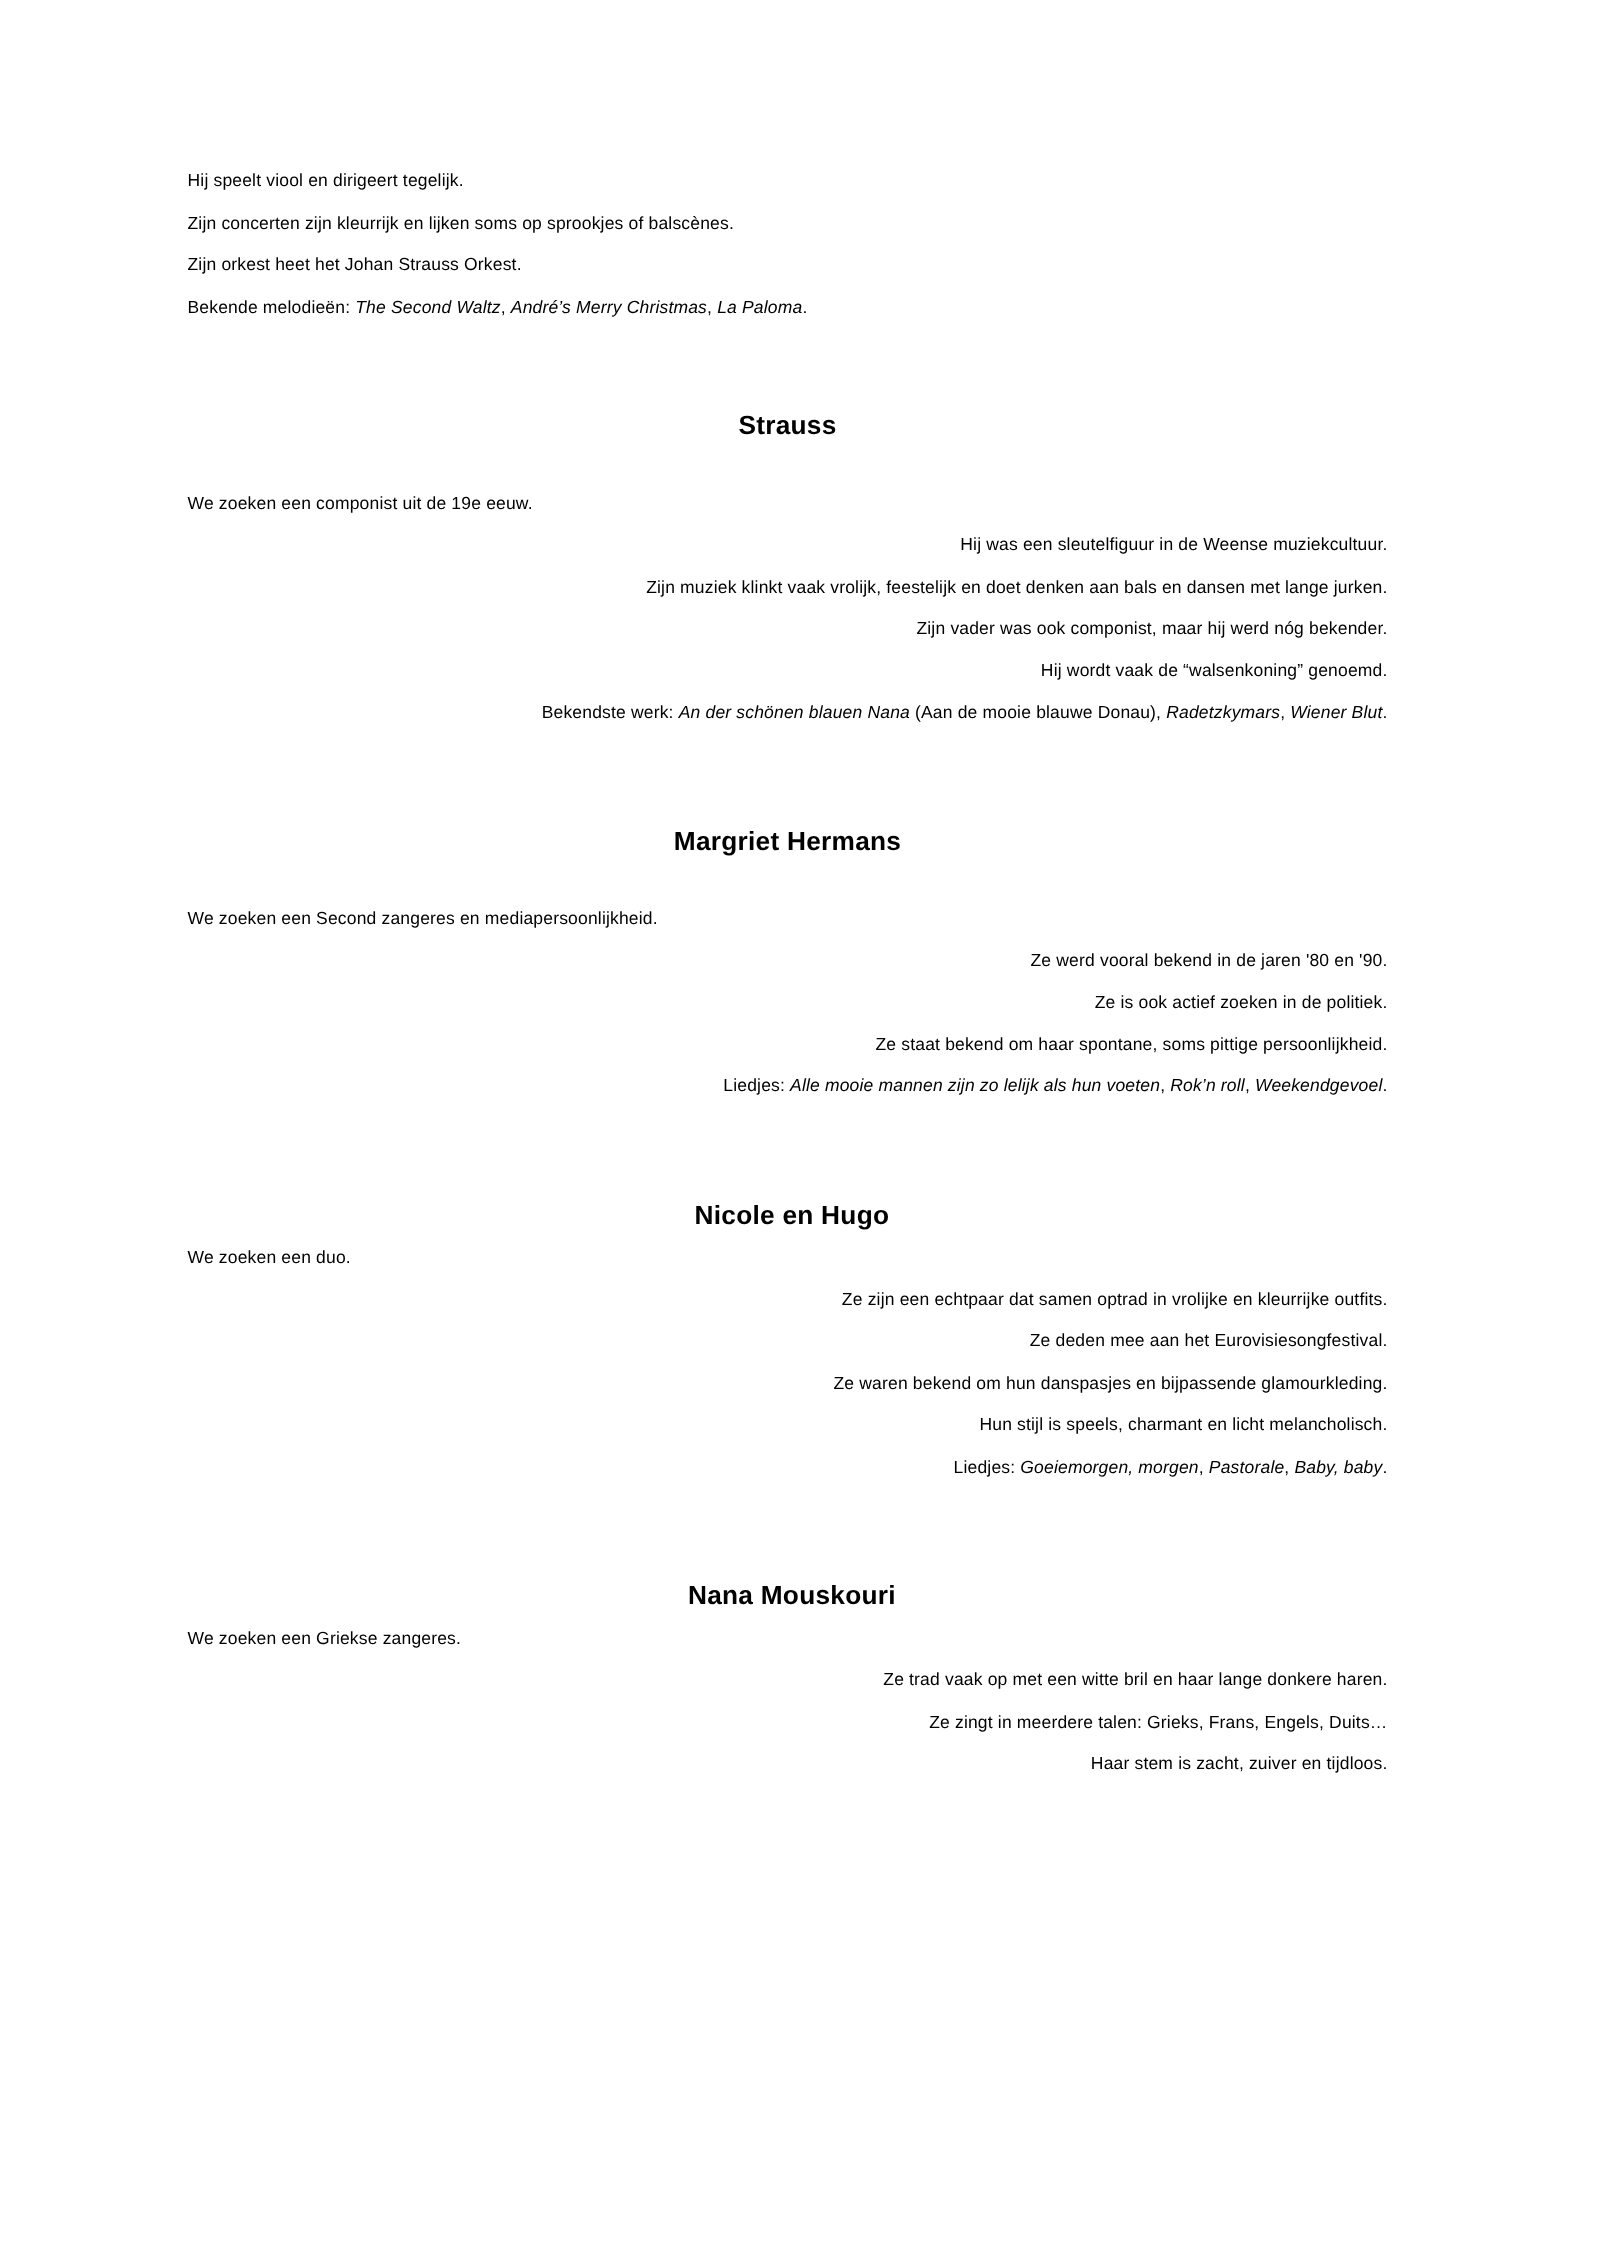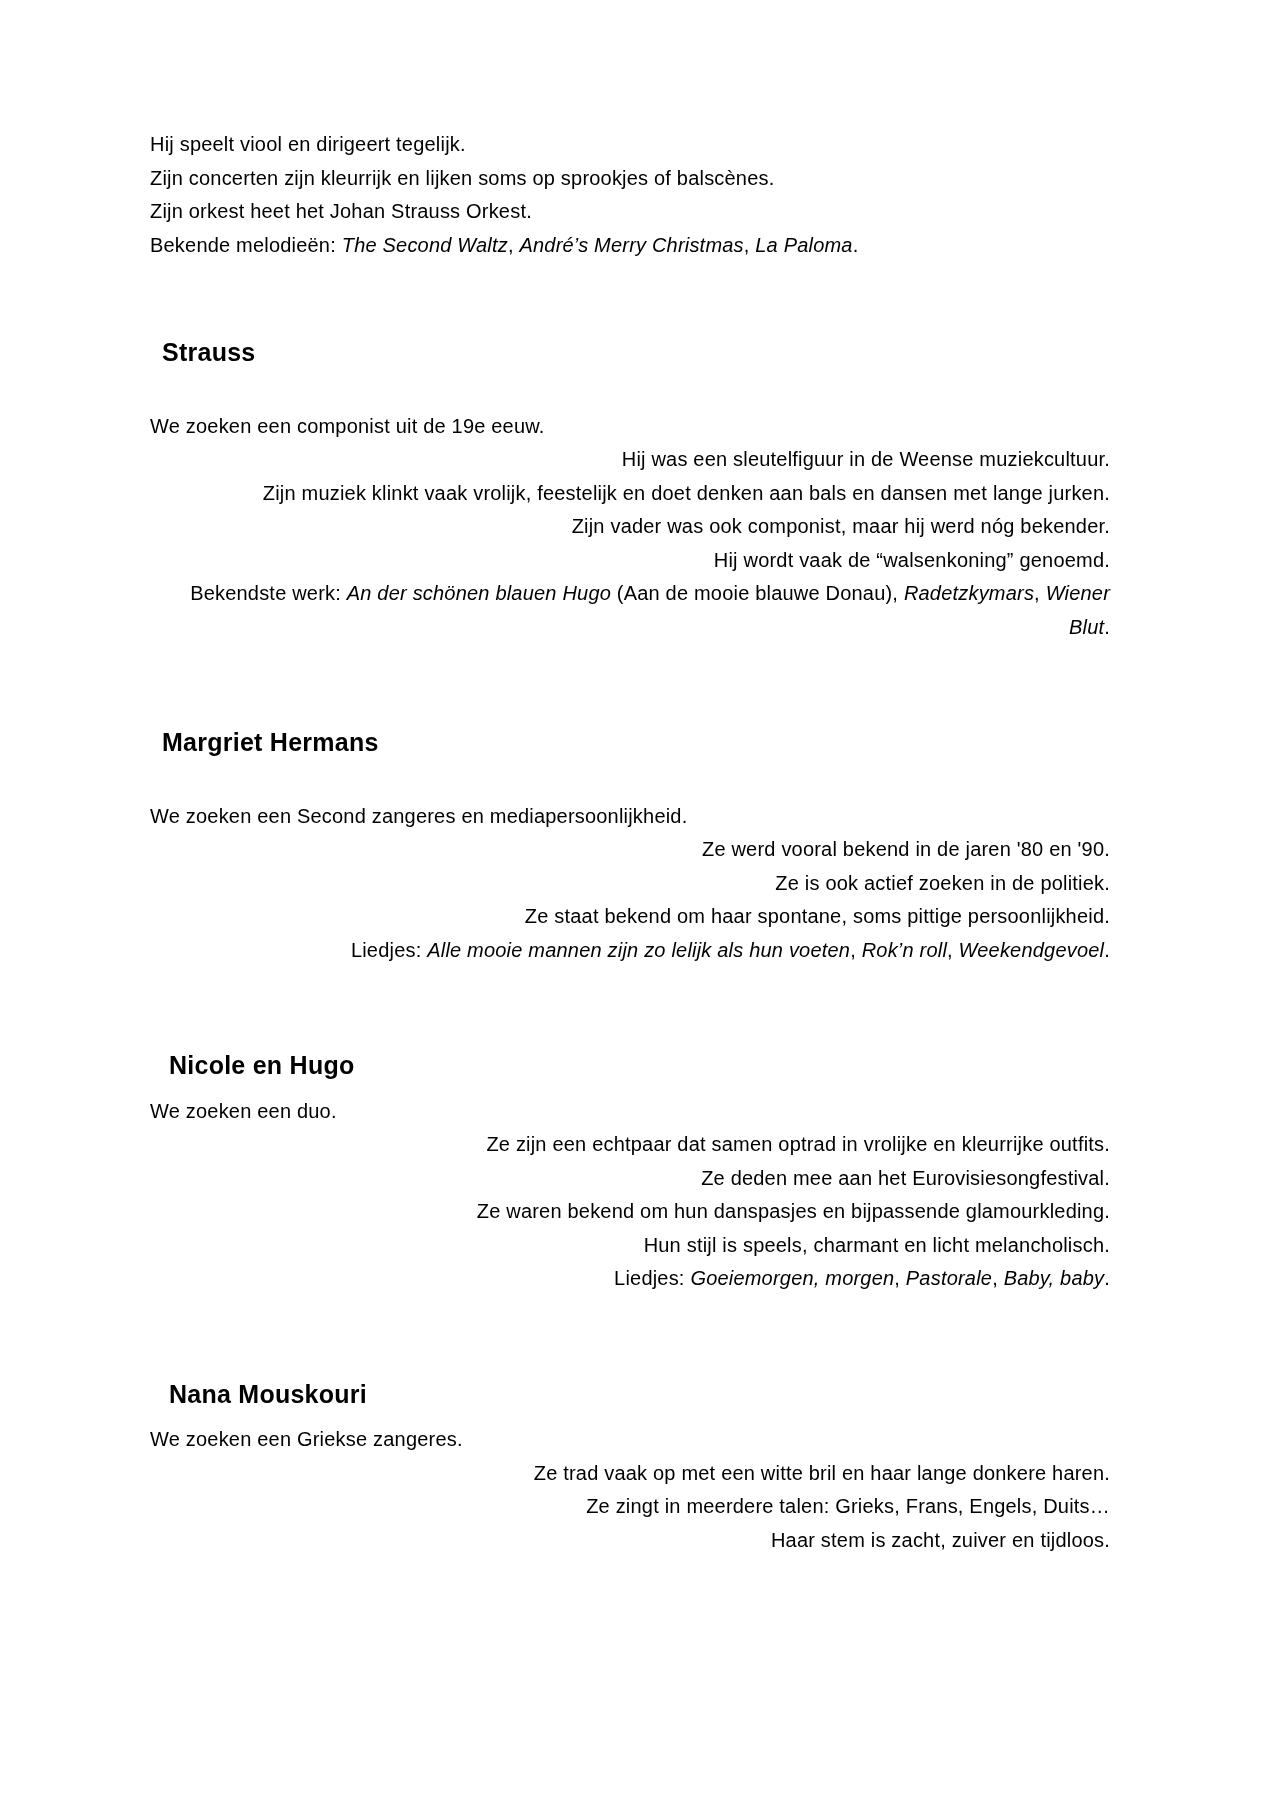--- a/index.html
+++ b/index.html
@@ -17,40 +17,41 @@
     color: #000000;
     overflow: hidden;
   }
   .content {
     position: absolute;
     left: 150px;
     top: 128px;
     width: 960px;
   }
   .para {
-    font-size: 20px;
+    font-size: 14px;
     line-height: 33.5px;
     margin: 0;
     text-align: left;
     letter-spacing: 0.01em;
   }
   .line {
     display: block;
     white-space: normal;
   }
   .indent {
     padding-left: 7px;
     text-align: right;
   }
   .heading {
-    font-size: 25px;
+    font-size: 21px;
     font-weight: bold;
     line-height: 33.5px;
-    margin: 12px;
+    margin: 0;
     letter-spacing: 0.01em;
+    text-align: center;
   }
   .heading.sub-indent {
     padding-left: 7px;
   }
   i {
     font-style: italic;
   }
   .gap-sm { height: 28px; }
   .gap-lg { height: 62px; }
   .gap-xl { height: 70px; }
@@ -71,21 +72,21 @@
     <div class="gap-lg"></div>
 
     <div class="heading">Strauss</div>
     <div class="gap-sm"></div>
     <div class="para">
       <span class="line">We zoeken een componist uit de 19e eeuw.</span>
       <span class="line indent">Hij was een sleutelfiguur in de Weense muziekcultuur.</span>
       <span class="line indent">Zijn muziek klinkt vaak vrolijk, feestelijk en doet denken aan bals en dansen met lange jurken.</span>
       <span class="line indent">Zijn vader was ook componist, maar hij werd nóg bekender.</span>
       <span class="line indent">Hij wordt vaak de “walsenkoning” genoemd.</span>
-      <span class="line indent"><span>Bekendste werk: </span><i>An der schönen blauen Hugo</i><span> (Aan de mooie blauwe Donau), </span><i>Radetzkymars</i><span>, </span><i>Wiener Blut</i><span>.</span></span>
+      <span class="line indent"><span>Bekendste werk: </span><i>An der schönen blauen Nana</i><span> (Aan de mooie blauwe Donau), </span><i>Radetzkymars</i><span>, </span><i>Wiener Blut</i><span>.</span></span>
     </div>
 
     <div class="gap-xl"></div>
 
     <div class="heading">Margriet Hermans</div>
     <div class="gap-sm"></div>
     <div class="para">
       <span class="line">We zoeken een Second zangeres en mediapersoonlijkheid.</span>
       <span class="line indent">Ze werd vooral bekend in de jaren '80 en '90.</span>
       <span class="line indent">Ze is ook actief zoeken in de politiek.</span>

